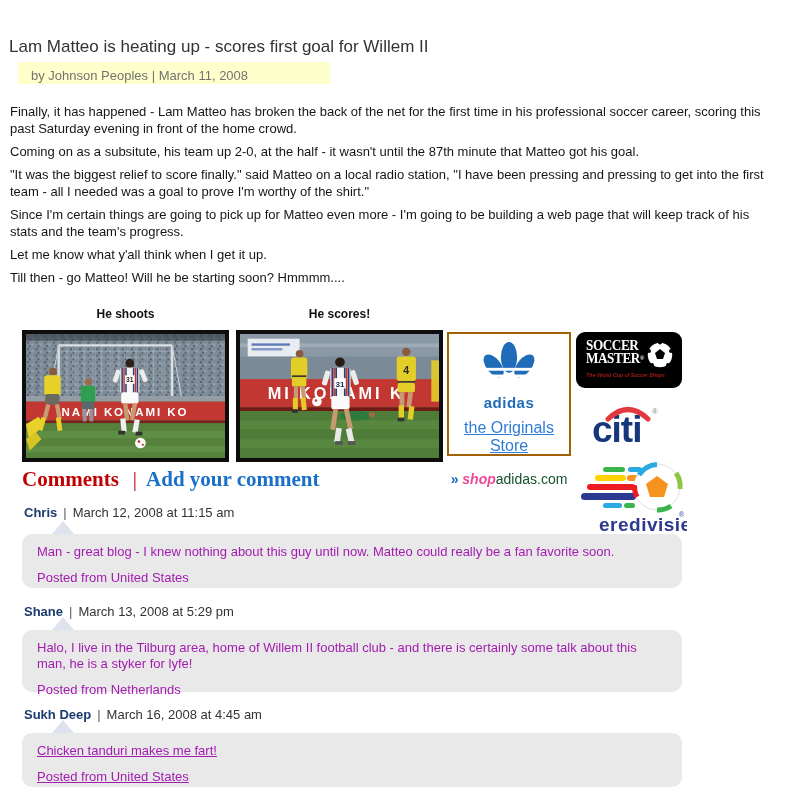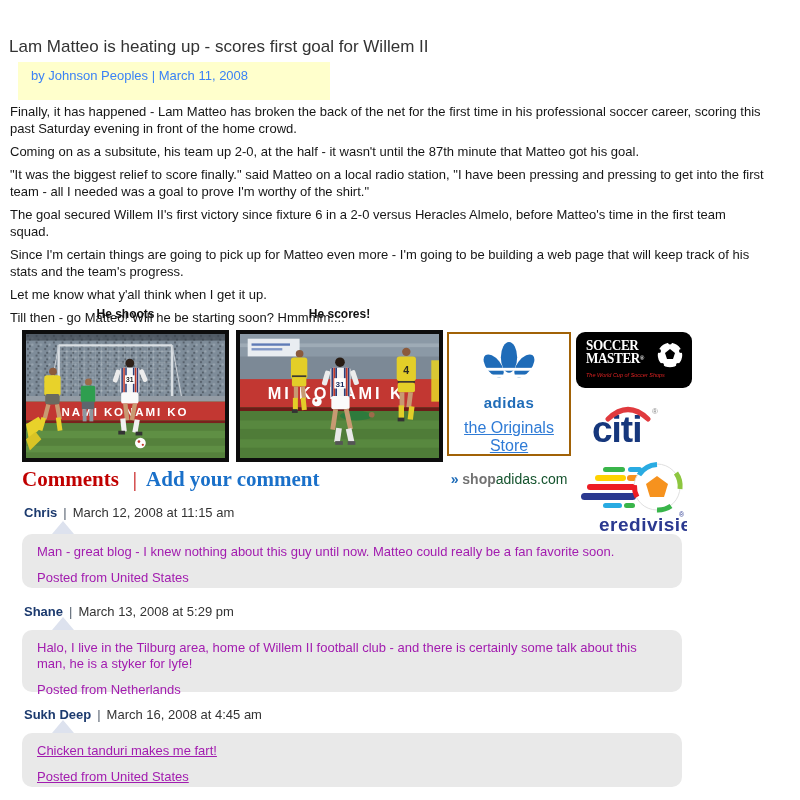--- a/index.html
+++ b/index.html
@@ -5,41 +5,41 @@
   * { margin:0; padding:0; box-sizing:border-box; }
   html,body { background:#fff; }
   #page {
     position:relative; width:800px; height:800px; background:#fff;
     font-family:"Liberation Sans", sans-serif; overflow:hidden;
   }
   .abs { position:absolute; }
 
   .title { left:7px; top:4px; font-size:27px; font-weight:bold; color:#1c1cb4; letter-spacing:-0.5px; white-space:nowrap; }
   .subtitle { left:9px; top:37px; font-size:17px; color:#333; }
-  .byline { left:18px; top:62px; width:312px; height:38px; background:#ffffcc; color:#3b82f6; font-size:13px; line-height:27px; padding-left:13px; }
+  .byline { left:18px; top:62px; width:312px; height:22px; background:#ffffcc; color:#737373; font-size:13px; line-height:27px; padding-left:13px; }
 
   .bodytext { left:10px; top:103px; width:758px; font-size:13px; line-height:17px; color:#161616; }
   .bodytext p { margin-bottom:6px; }
 
   .caption { top:307px; width:207px; text-align:center; font-size:12px; font-weight:bold; color:#111; }
   .cap1 { left:22px; } .cap2 { left:236px; }
 
   .shot { top:330px; width:207px; height:132px; border:4px solid #0d0d0d; background:#55813c; }
   .shot1 { left:22px; } .shot2 { left:236px; }
   .shot svg { display:block; width:100%; height:100%; }
 
   .adidas-ad { left:447px; top:332px; width:124px; height:124px; border:2px solid #a16207; background:#fff; text-align:center; }
   .adidas-word { margin-top:2px; font-size:15px; font-weight:bold; color:#1f6cb8; letter-spacing:0.5px; }
   .adidas-line { margin-top:8px; font-size:16px; color:#2f7bd6;text-decoration:underline; }
   .adidas-cta { margin-top:16px; font-size:14px; text-align:center; white-space:nowrap; }
   .cta-arrow { color:#1f6cb8; font-weight:bold; }
-  .cta-shop { color:#737373; font-weight:bold; }
+  .cta-shop { color:#ec4899; font-weight:bold;font-style:italic; }
   .cta-domain { color:#14532d; }
 
-  .sm-ad { left:576px; top:332px; width:116px; height:56px; background:#000; border-radius:9px; color:#fff; }
+  .sm-ad { left:576px; top:332px; width:106px; height:56px; background:#000; border-radius:9px; color:#fff; }
   .sm-text { position:absolute; left:10px; top:7px; line-height:13px; font-family:"Liberation Serif", serif; font-weight:bold; font-size:15px; letter-spacing:-0.5px; transform:scaleX(0.88); transform-origin:left; }
   .sm-reg { font-size:7px; vertical-align:top; }
   .sm-tag { position:absolute; left:10px; top:40px; font-size:5.5px; font-style:italic; color:#d22; white-space:nowrap; }
   .sm-ball { position:absolute; right:7px; top:8px; }
 
   .citi { left:586px; top:398px; width:78px; height:54px; }
   .eredivisie { left:573px; top:459px; width:114px; height:78px; }
 
   .c-header { left:22px; top:467px; font-family:"Liberation Serif", serif; font-size:21px; font-weight:bold; white-space:nowrap; }
   .c-header .hdr { color:#c00000; }
@@ -61,21 +61,20 @@
 
 <div id="page">
 
   <div class="abs subtitle">Lam Matteo is heating up - scores first goal for Willem II</div>
   <div class="abs byline">by Johnson Peoples | March 11, 2008</div>
 
   <div class="abs bodytext">
     <p>Finally, it has happened - Lam Matteo has broken the back of the net for the first time in his professional soccer career, scoring this past Saturday evening in front of the home crowd.</p>
     <p>Coming on as a subsitute, his team up 2-0, at the half - it wasn't until the 87th minute that Matteo got his goal.</p>
     <p>"It was the biggest relief to score finally." said Matteo on a local radio station, "I have been pressing and pressing to get into the first team - all I needed was a goal to prove I'm worthy of the shirt."</p>
-    <p>The goal secured Willem II's first victory since fixture 6 in a 2-0 versus Heracles Almelo, before Matteo's time in the first team squad.</p>
     <p>Since I'm certain things are going to pick up for Matteo even more - I'm going to be building a web page that will keep track of his stats and the team's progress.</p>
     <p>Let me know what y'all think when I get it up.</p>
     <p>Till then - go Matteo! Will he be starting soon? Hmmmm....</p>
   </div>
 
   <div class="abs caption cap1">He shoots</div>
   <div class="abs caption cap2">He scores!</div>
 
   <div class="abs shot shot1">
     <svg viewBox="0 0 207 132" preserveAspectRatio="none">

